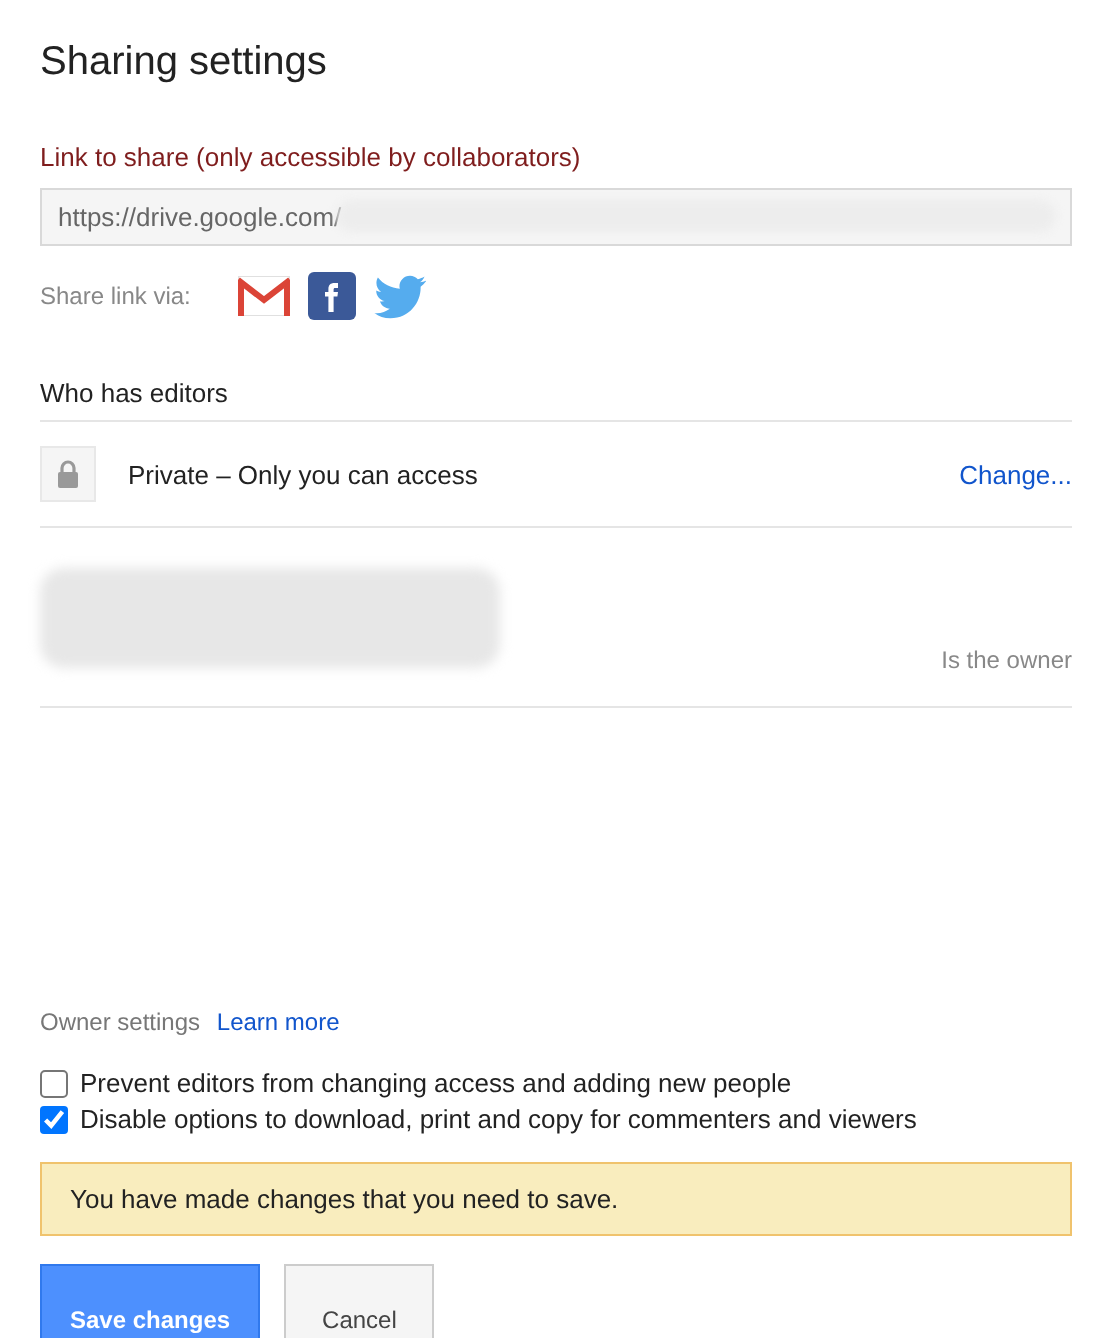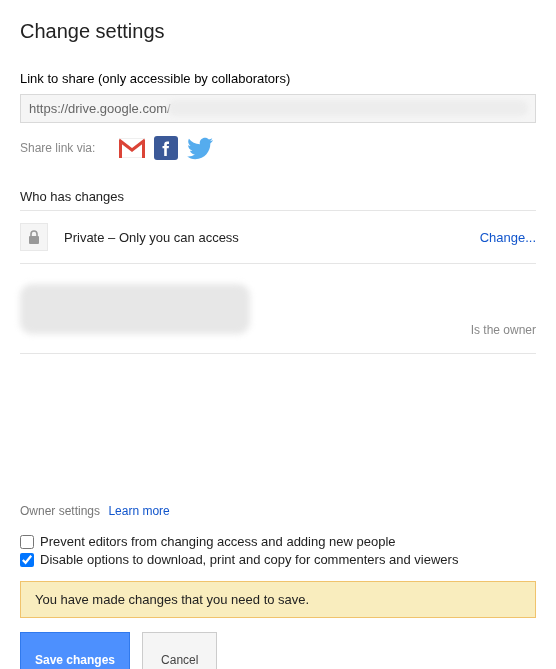--- a/index.html
+++ b/index.html
@@ -12,21 +12,21 @@
       padding: 20px;
     }
     .title {
       font-size: 20px;
       font-weight: normal;
       color: #222;
       margin-bottom: 28px;
     }
     .label {
       font-size: 13px;
-      color: #000000;
+      color: #7f1d1d;
       margin-bottom: 8px;
     }
     .link-input {
       width: 100%;
       padding: 6px 8px;
       border: 1px solid #d9d9d9;
       background: #f5f5f5;
       font-size: 13px;
       color: #666;
       font-family: Arial, Helvetica, sans-serif;
@@ -171,21 +171,21 @@
       color: #444;
       font-size: 12px;
       padding: 20px 18px;
       cursor: pointer;
       font-family: Arial, Helvetica, sans-serif;
     }
   </style>
 </head>
 <body>
 
-<h1 class="title">Change settings</h1>
+<h1 class="title">Sharing settings</h1>
 
 <div class="label">Link to share (only accessible by collaborators)</div>
 
 <div style="position:relative;">
   <input type="text" class="link-input" readonly="" value="https://drive.google.com/" style="">
   <div class="blur-box-sm" style="position:absolute; left:148px; top:6px; width:360px;"></div>
 </div>
 
 <div class="share-via-row">
   <span class="share-via-label">Share link via:</span>
@@ -205,21 +205,21 @@
       </svg>
     </span>
     <span class="share-icon">
       <svg width="28" height="23" viewBox="0 0 28 23">
         <path d="M28 2.7c-1 .5-2.1.8-3.3.9 1.2-.7 2-1.8 2.5-3.1-1.1.7-2.3 1.1-3.6 1.4C22.5.7 21 0 19.4 0c-3.2 0-5.7 2.6-5.7 5.7 0 .4.1.9.2 1.3C9.1 6.7 4.9 4.5 2.1 1c-.5.8-.8 1.8-.8 2.9 0 2 1 3.7 2.5 4.8-.9 0-1.8-.3-2.6-.7v.1c0 2.8 2 5.1 4.6 5.6-.5.1-1 .2-1.5.2-.4 0-.7 0-1.1-.1.7 2.3 2.8 3.9 5.3 4-1.9 1.5-4.4 2.4-7 2.4-.5 0-.9 0-1.3-.1C2.5 21.8 5.5 23 8.8 23c10.6 0 16.3-8.8 16.3-16.3v-.7c1.1-.8 2.1-1.8 2.9-3z" fill="#55acee"></path>
       </svg>
     </span>
   </div>
 </div>
 
-<div class="section-label">Who has changes</div>
+<div class="section-label">Who has editors</div>
 <hr class="divider">
 
 <div class="access-row">
   <div class="lock-box">
     <svg width="12" height="14" viewBox="0 0 12 14">
       <rect x="1" y="6" width="10" height="8" rx="1" fill="#999"></rect>
       <path d="M3 6 V4 a3 3 0 0 1 6 0 V6" stroke="#999" stroke-width="1.6" fill="none"></path>
     </svg>
   </div>
   <span class="access-text">Private – Only you can access</span>

